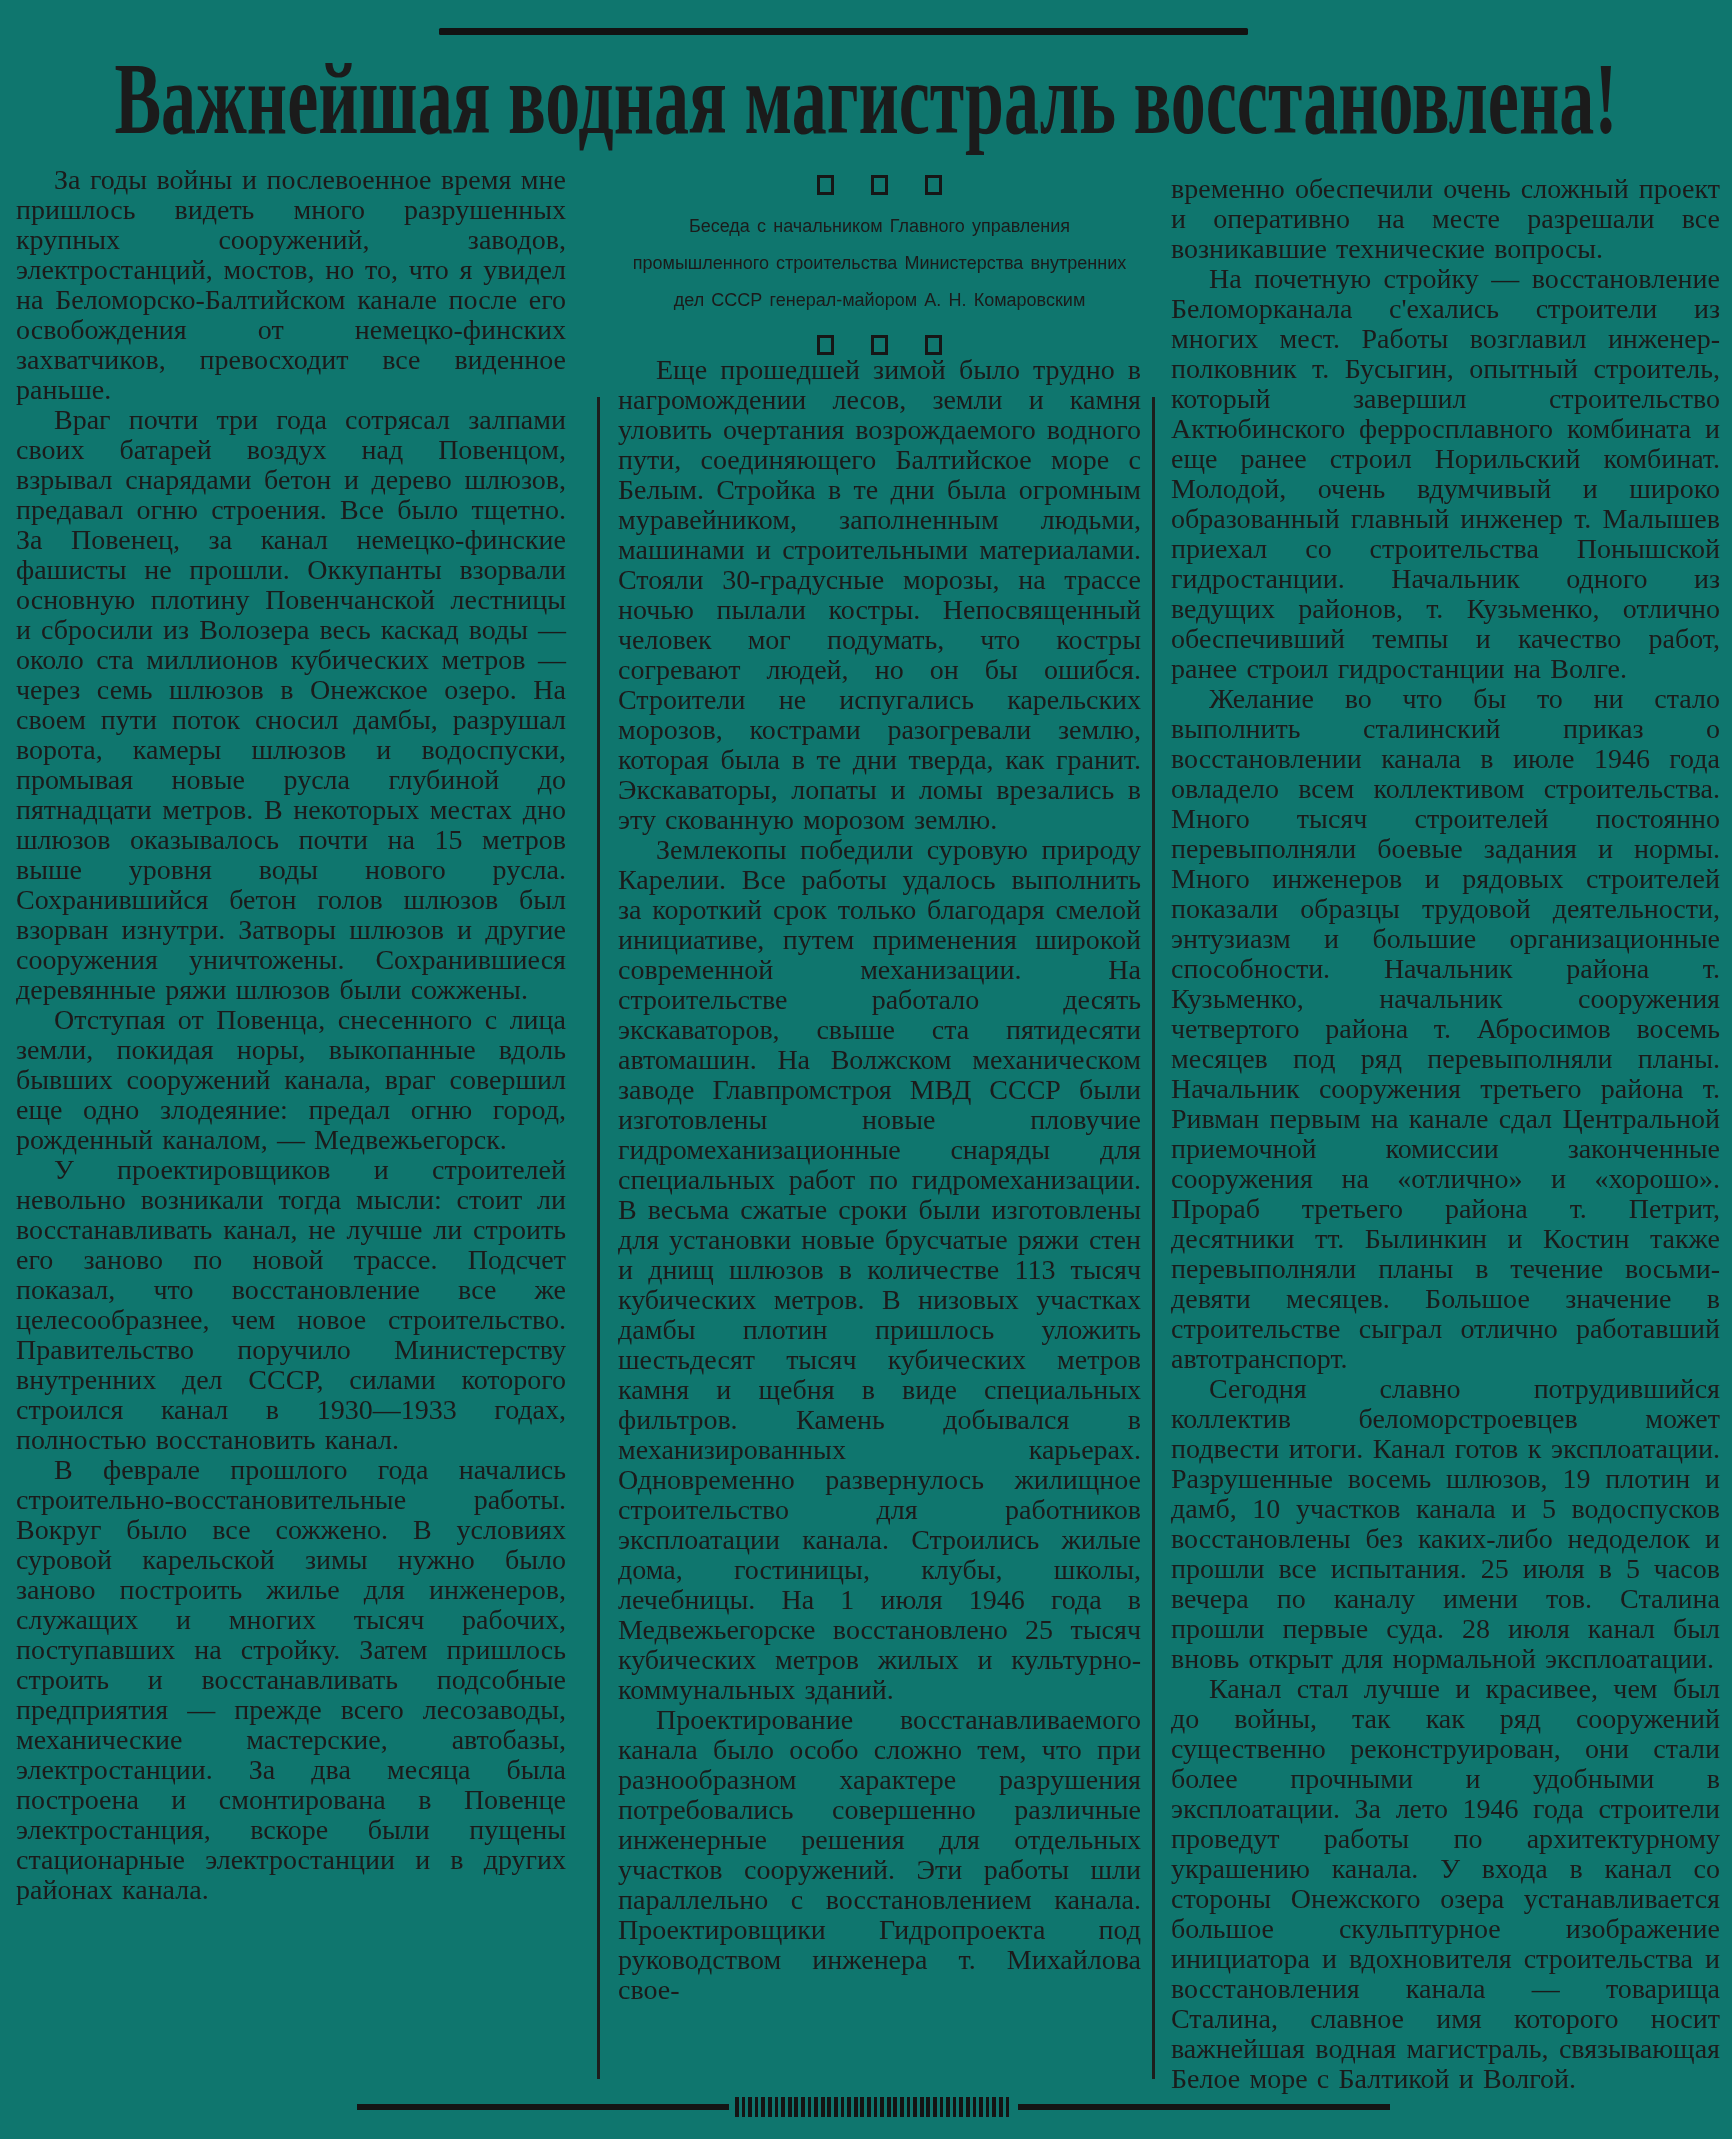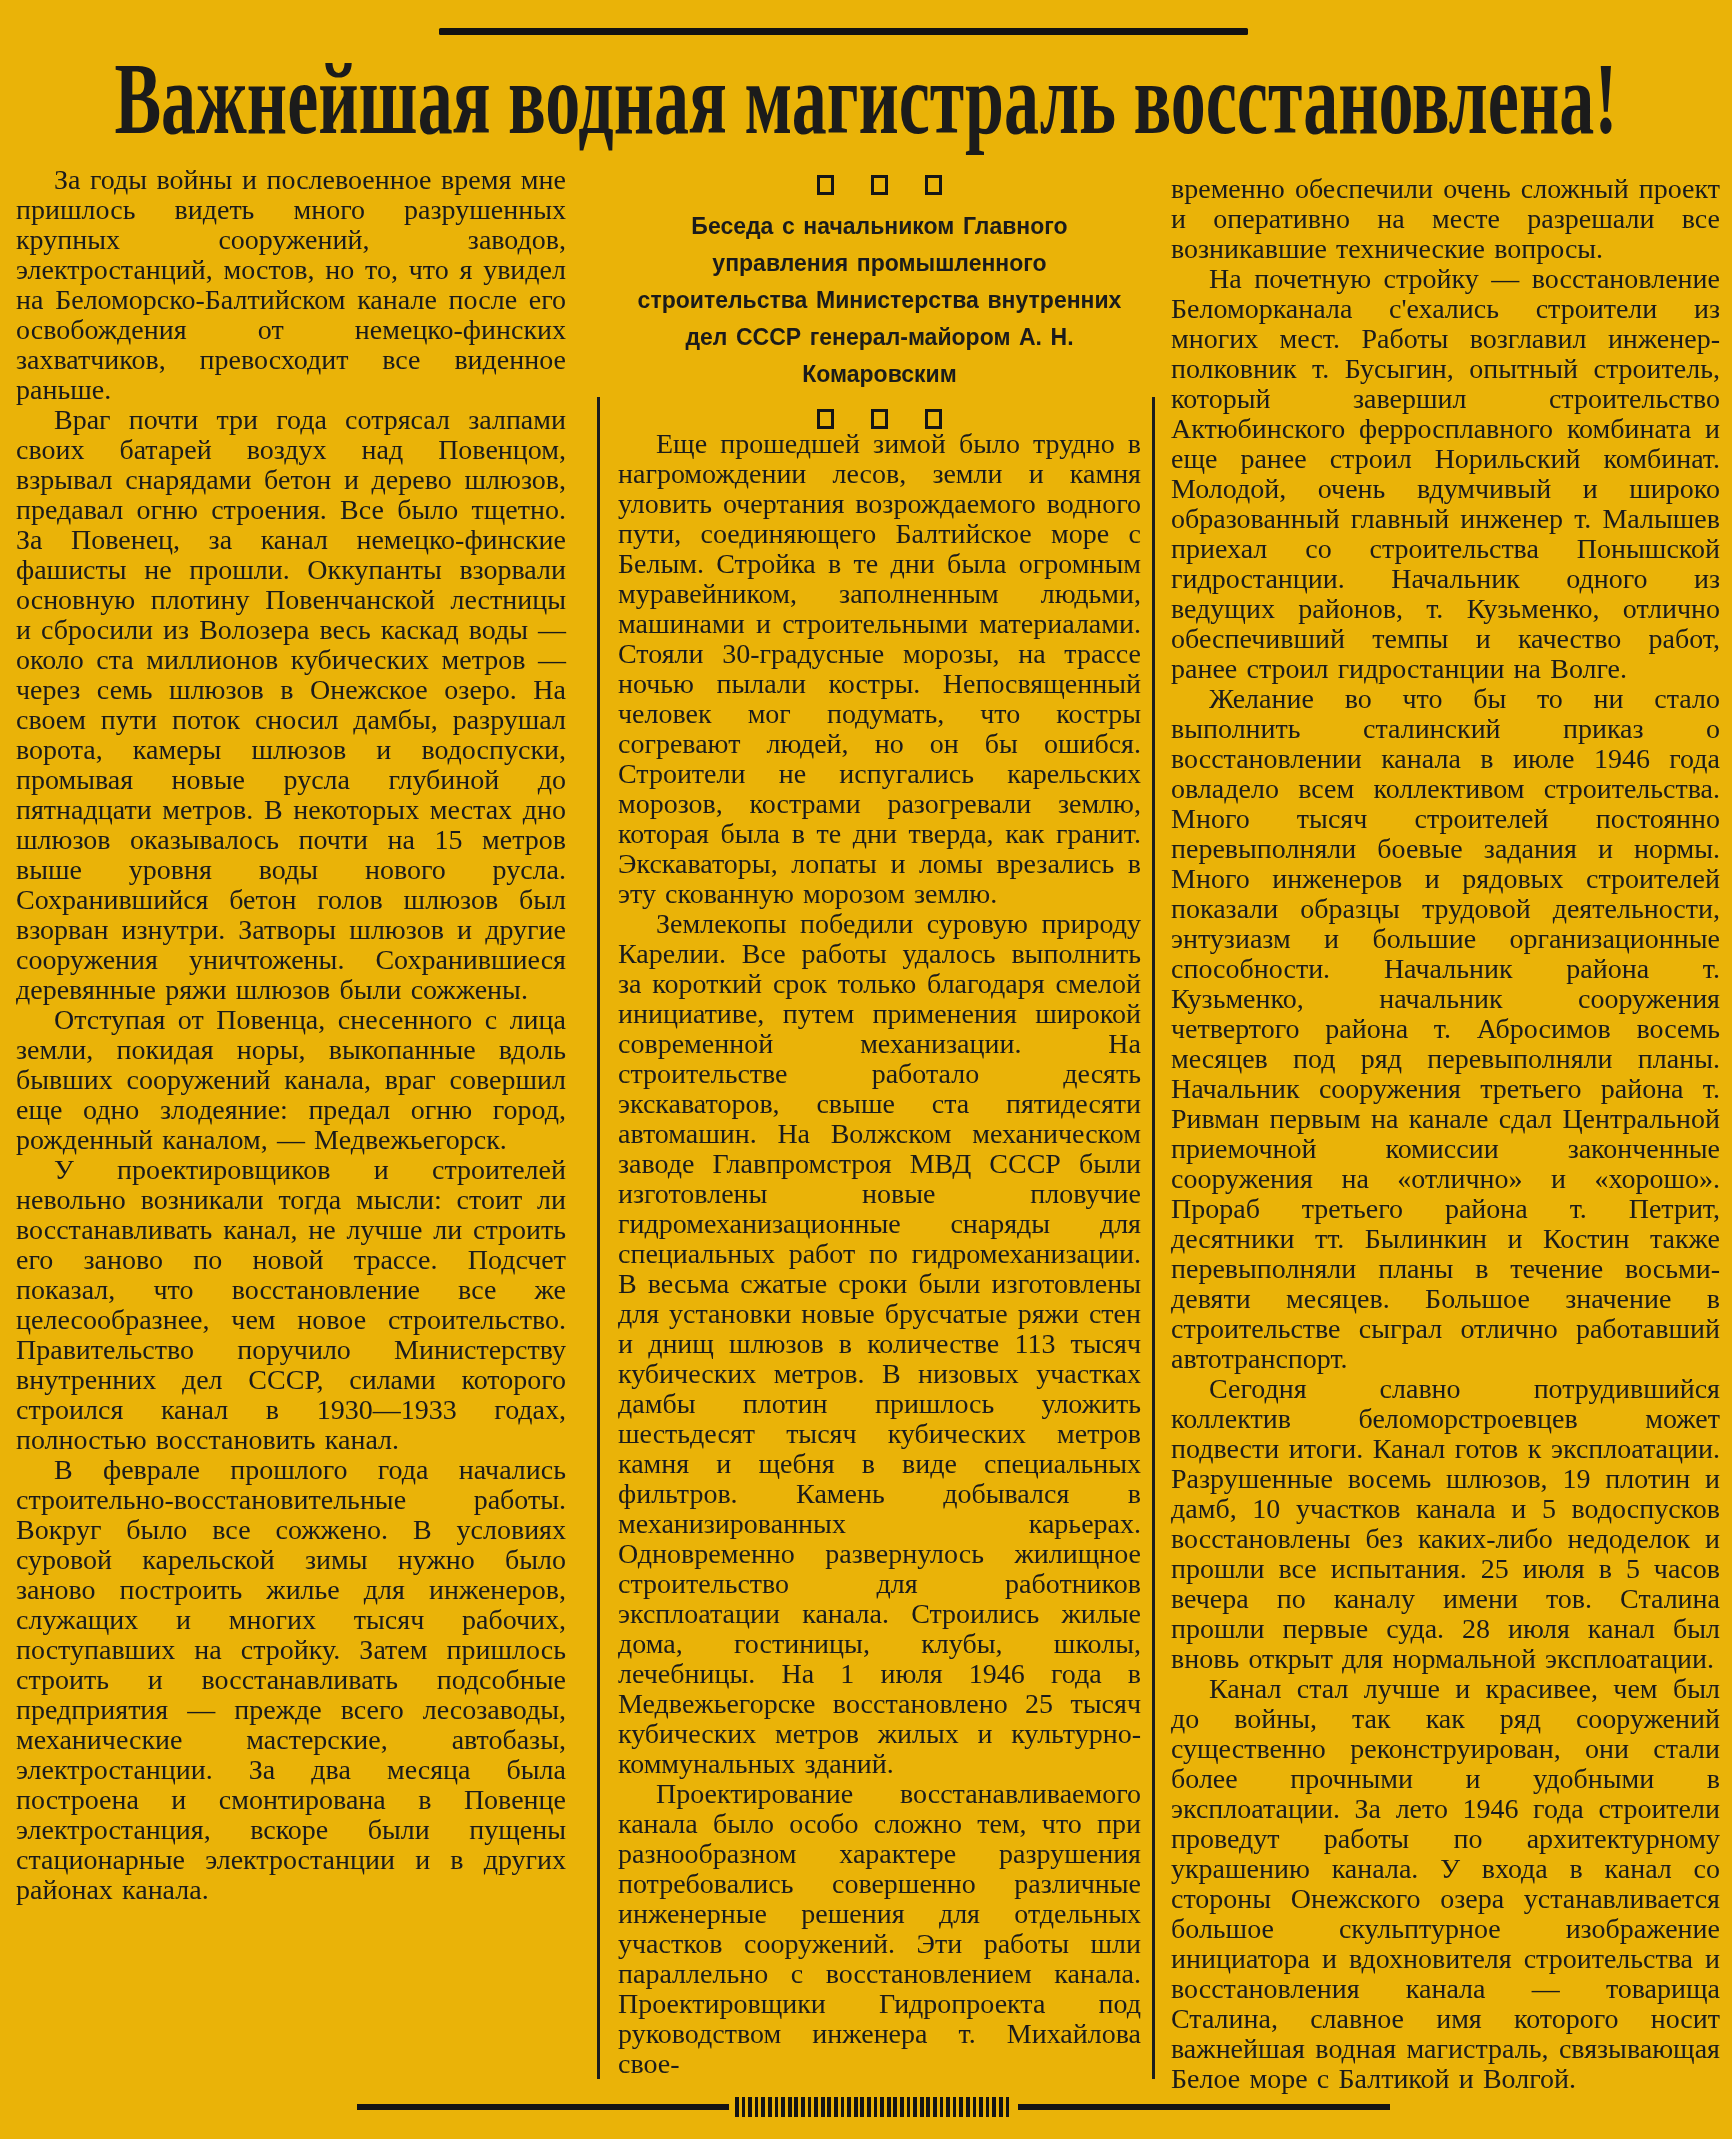--- a/index.html
+++ b/index.html
@@ -4,21 +4,21 @@
 <style>
   html, body {
     margin: 0;
     padding: 0;
     background: #f4f3ef;
   }
   .page {
     position: relative;
     width: 1732px;
     height: 2140px;
-    background: #eab308;
+    background: #0f766e;
     overflow: hidden;
     color: #1b1b1b;
   }
   .top-rule {
     position: absolute;
     top: 28px;
     left: 439px;
     width: 809px;
     height: 6.6px;
     background: #121212;
@@ -63,22 +63,22 @@
     display: inline-block;
     width: 11px;
     height: 14px;
     border: 3.7px solid #161616;
     margin: 0 18.3px;
   }
   .byline {
     width: 512px;
     margin: 13px auto 16px;
     font-family: "Liberation Sans", "DejaVu Sans", sans-serif;
-    font-weight: bold;
-    font-size: 23px;
+    font-weight: normal;
+    font-size: 18px;
     line-height: 37px;
     text-align: center;
     text-indent: 0;
   }
   .col2 p.first-body { margin-top: 17.6px; }
   .vrule {
     position: absolute;
     top: 397px;
     height: 1682px;
     width: 2.9px;

